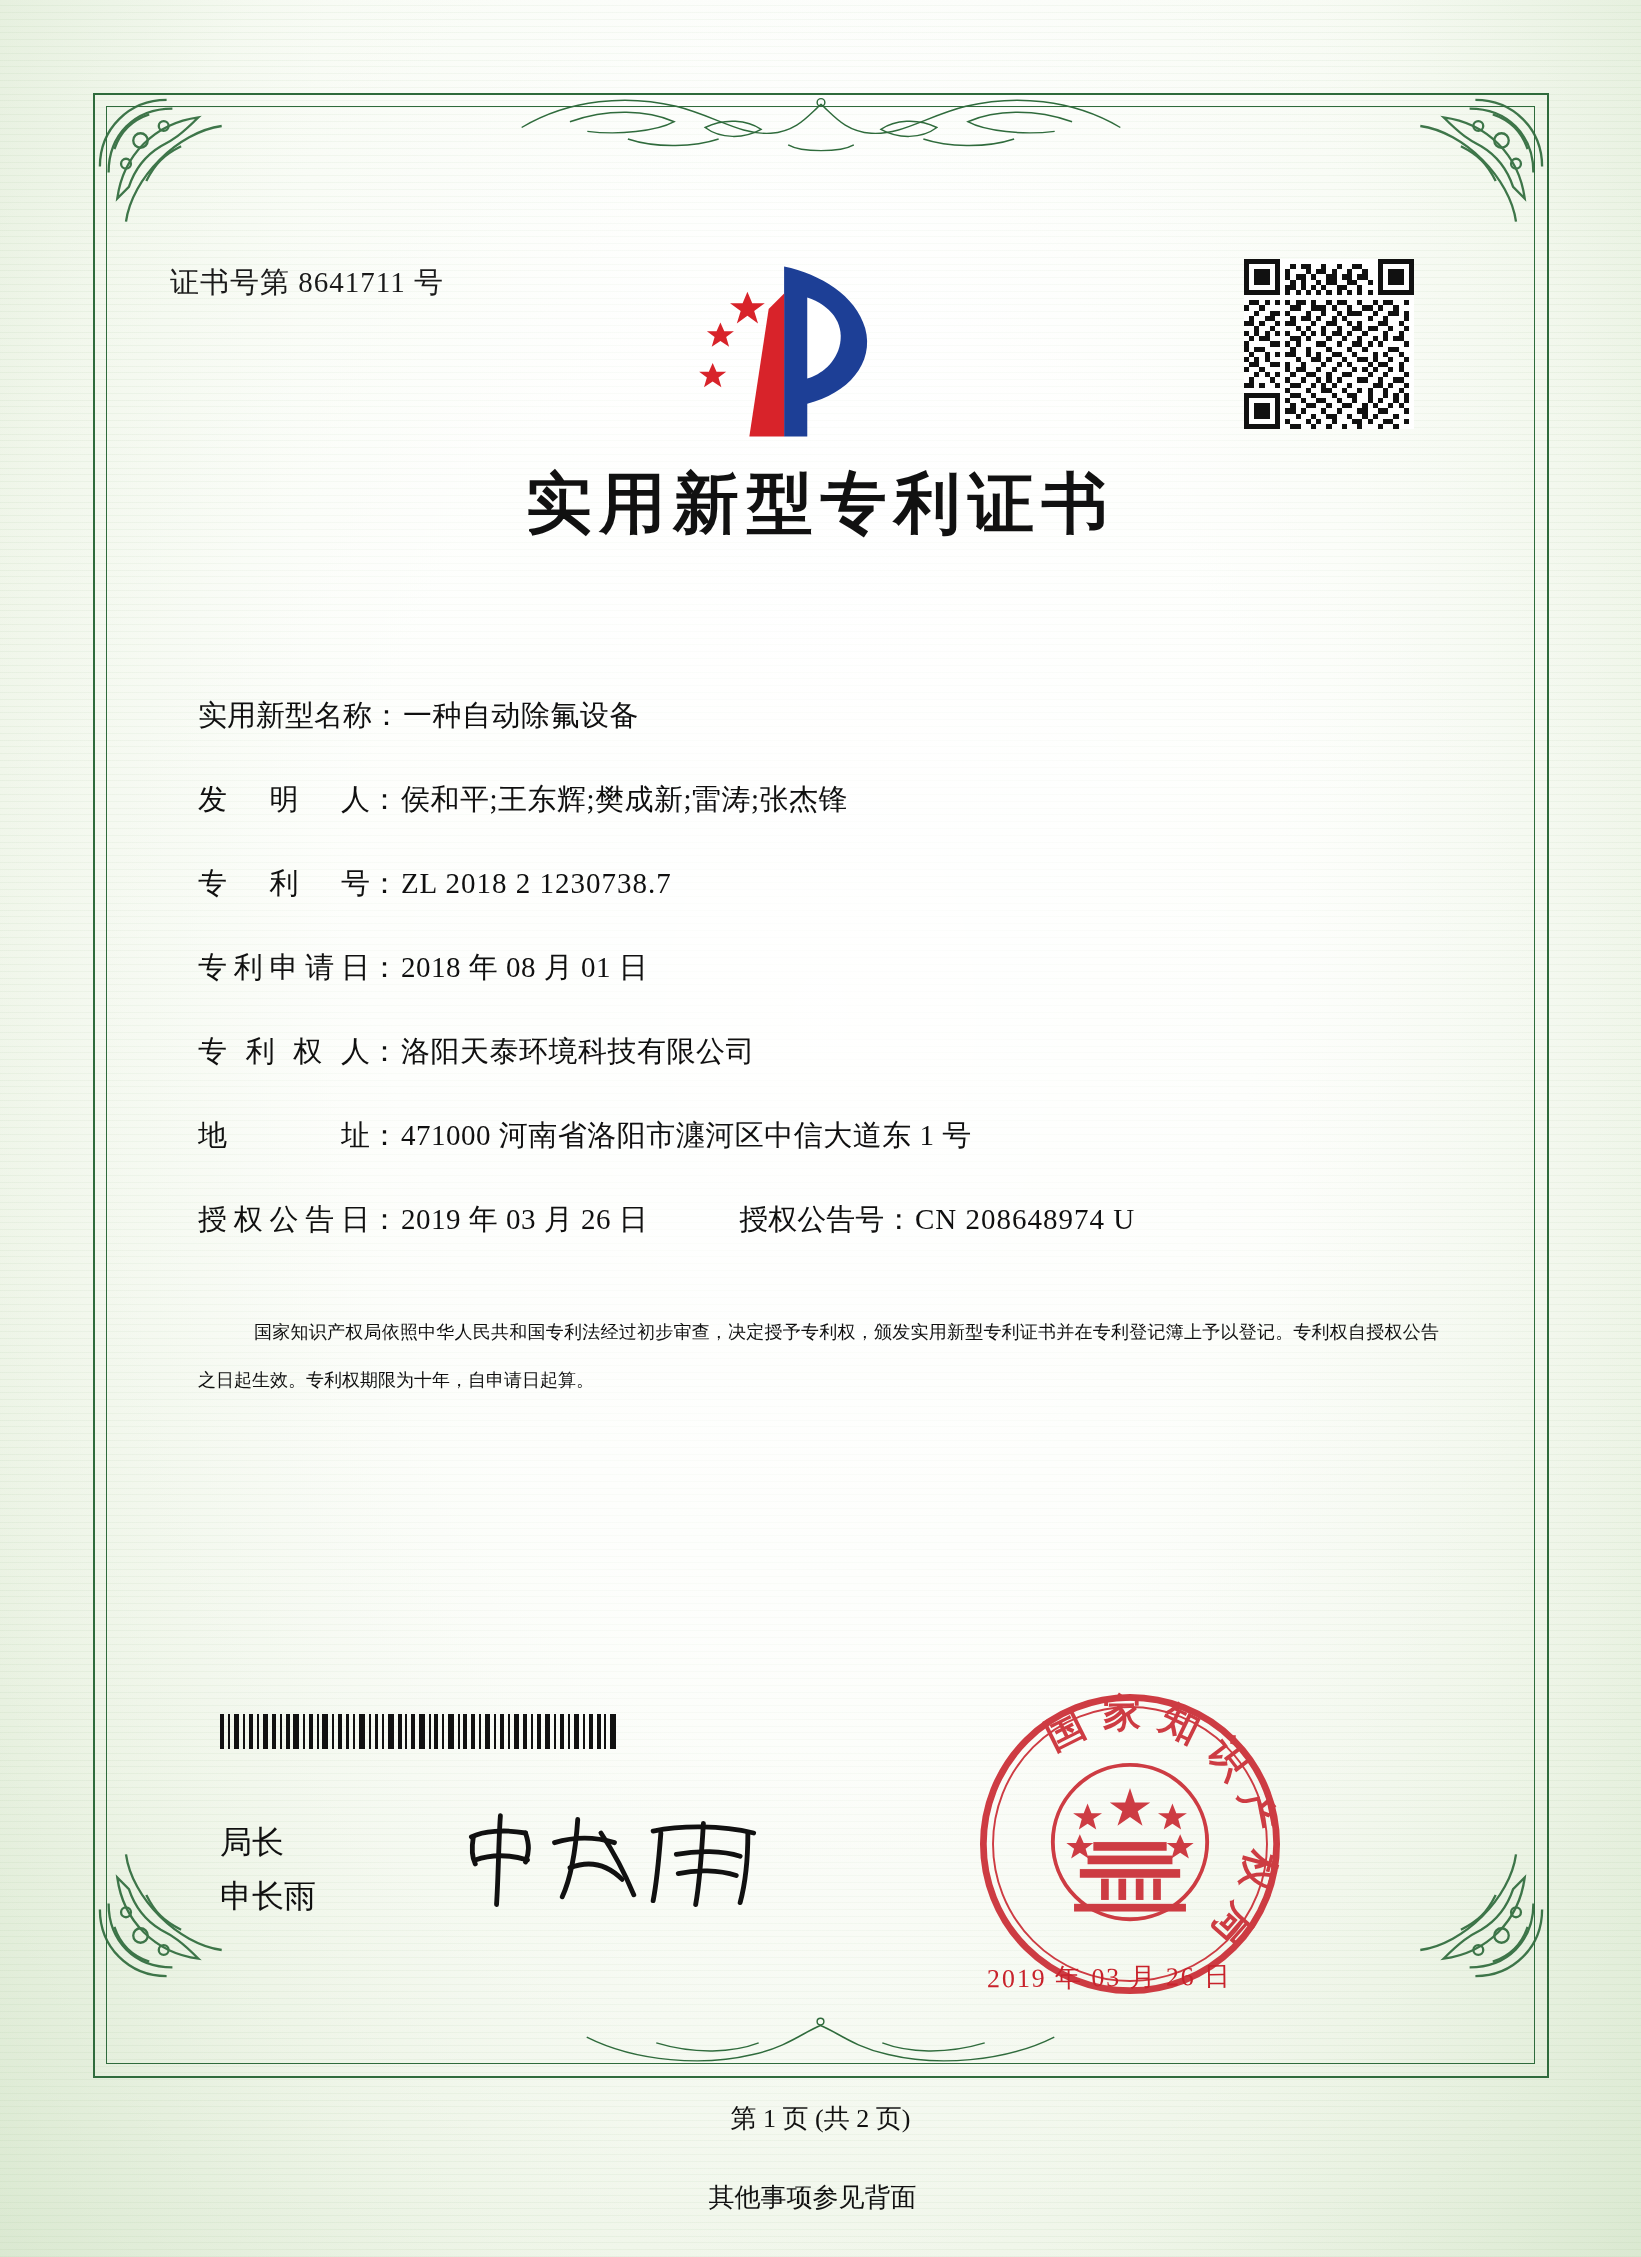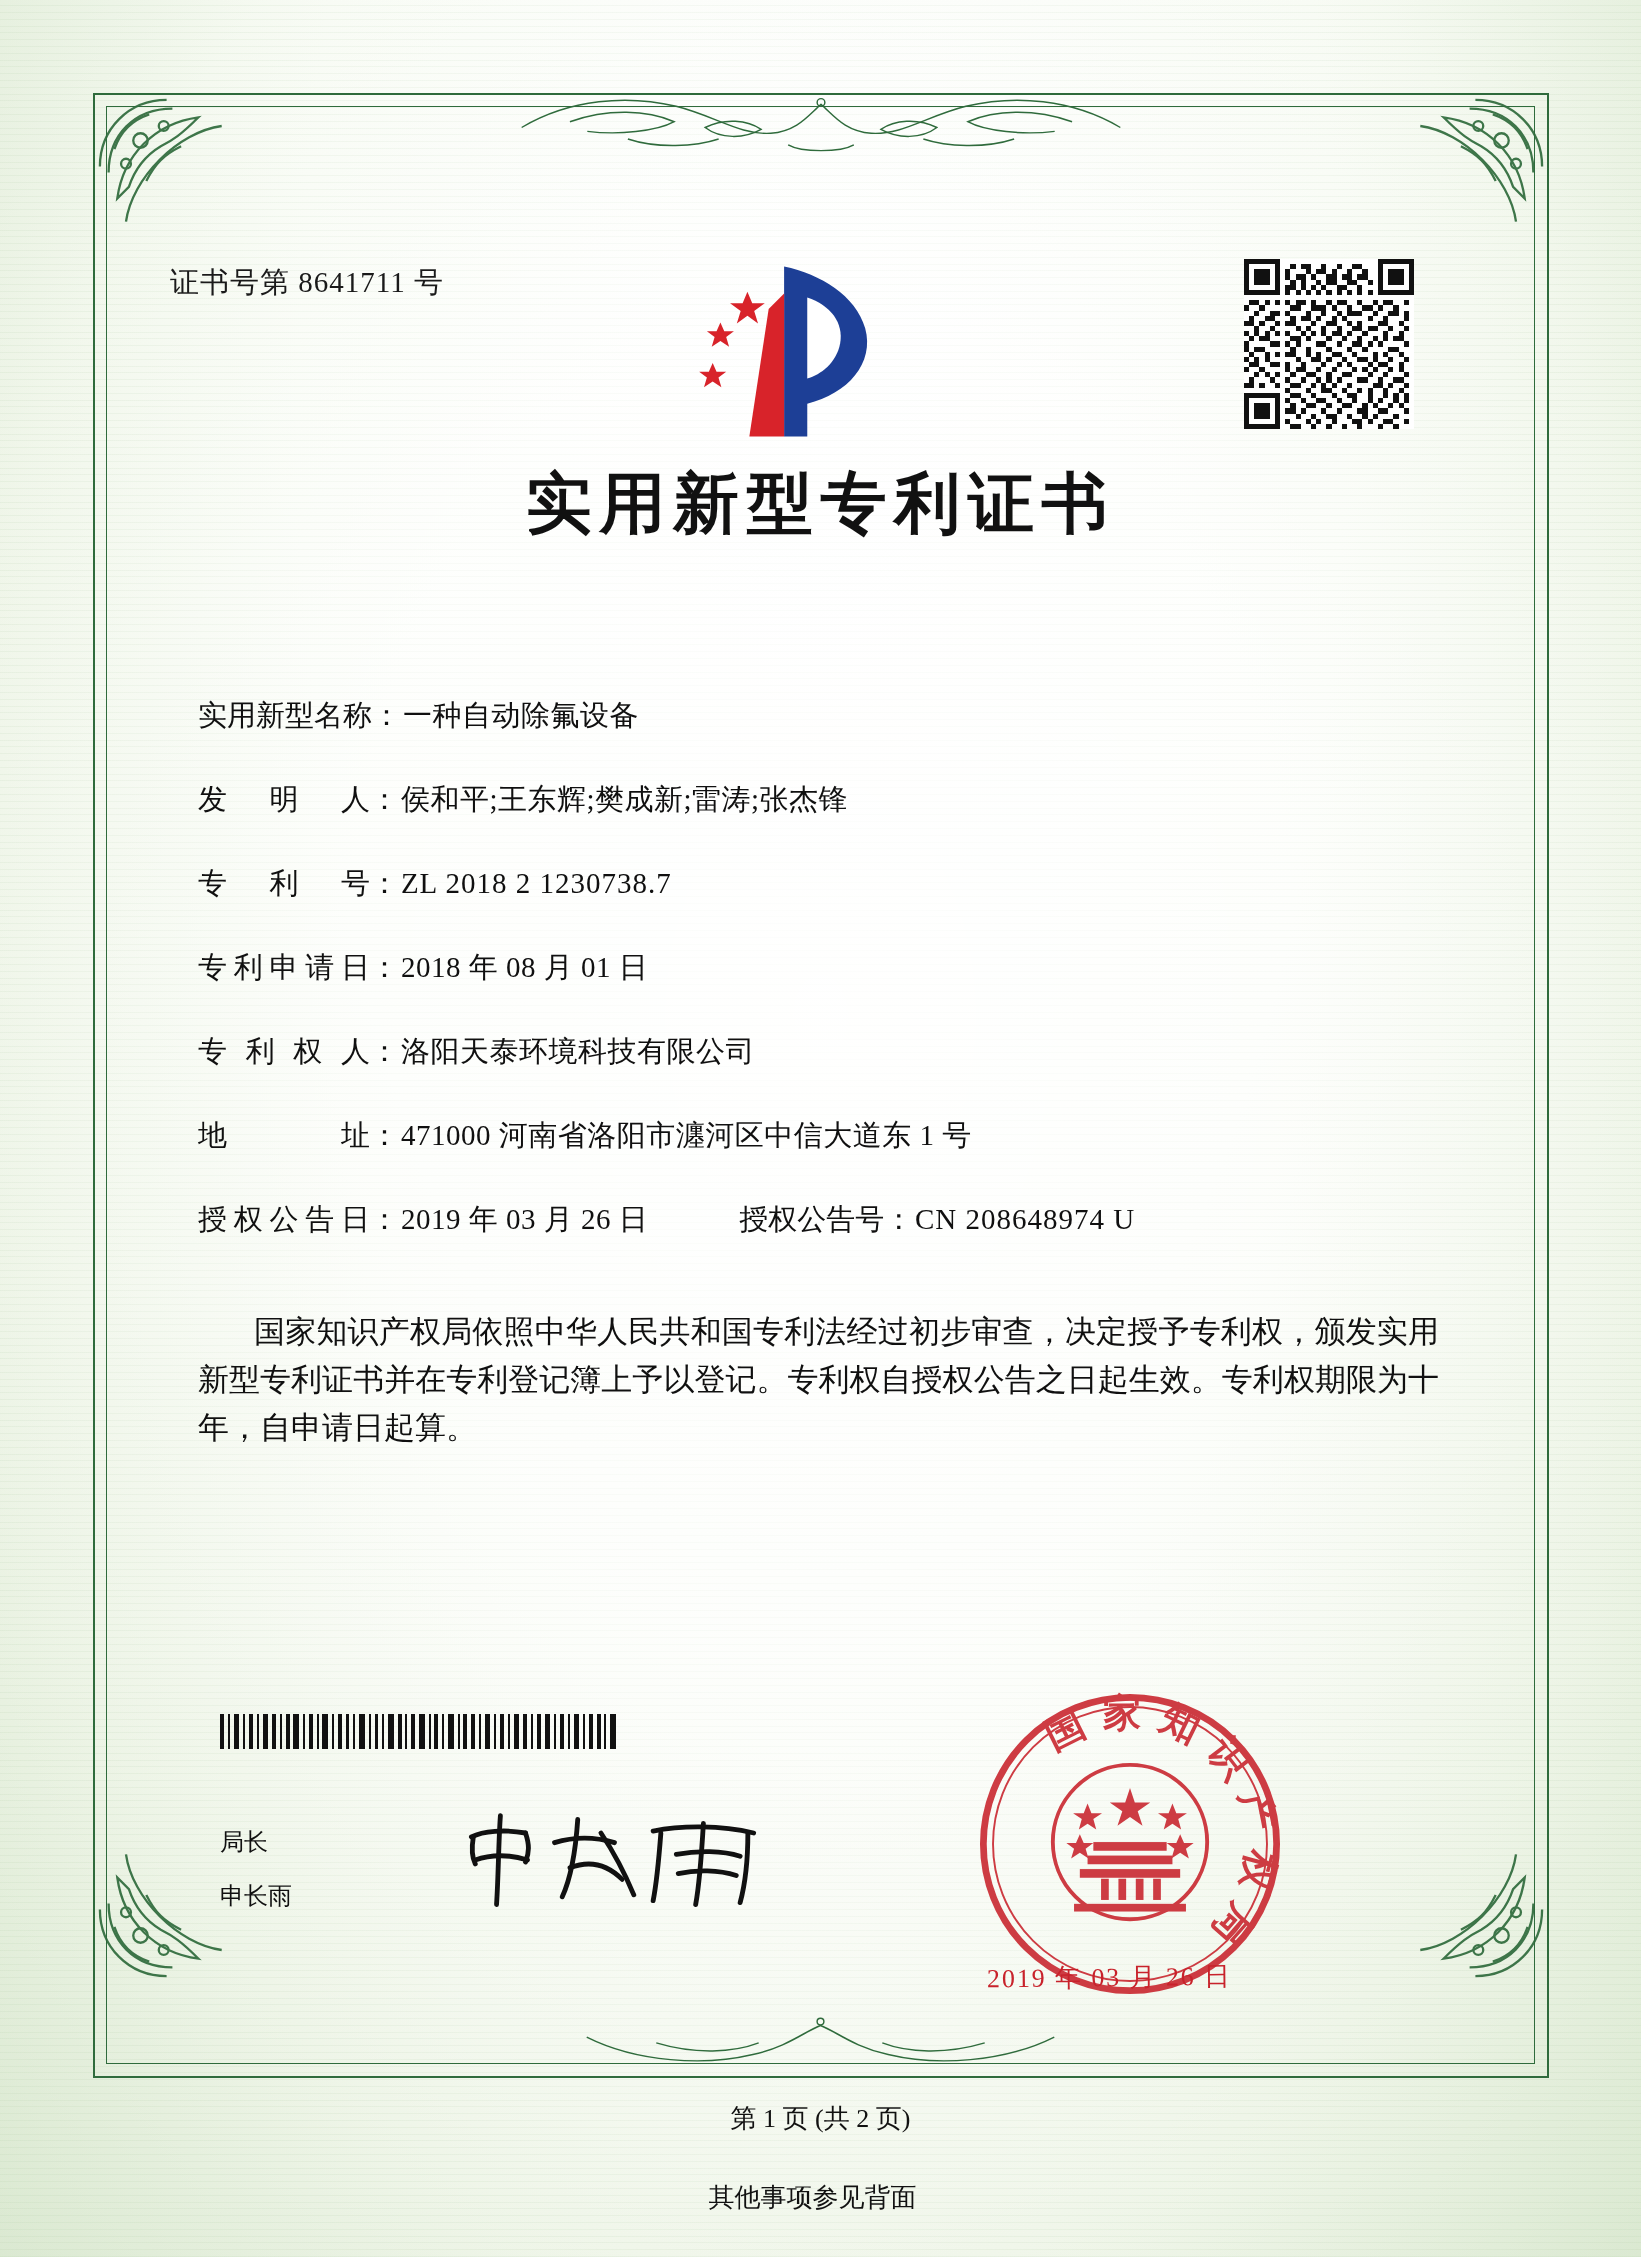--- a/index.html
+++ b/index.html
@@ -165,21 +165,21 @@
   .field-row.inline-extra .extra-label {
     margin-left: 91px;
   }
 
   
   #body-text {
     position: absolute;
     left: 198px;
     top: 1308px;
     width: 1241px;
-    font-size: 31px;
+    font-size: 18px;
     line-height: 48px;
     color: #101010;
     text-align: justify;
   }
   #body-text p {
     margin: 0 0 5.8px 0;
     text-indent: 56px;
   }
 
   
@@ -189,21 +189,21 @@
     top: 1714px;
     width: 398px;
     height: 35px;
   }
 
   
   #signature-block {
     position: absolute;
     left: 220px;
     top: 1815px;
-    font-size: 24px;
+    font-size: 32px;
     line-height: 54px;
     color: #101010;
   }
   #signature-script {
     position: absolute;
     left: 454px;
     top: 1804px;
     width: 319px;
     height: 116px;
   }

